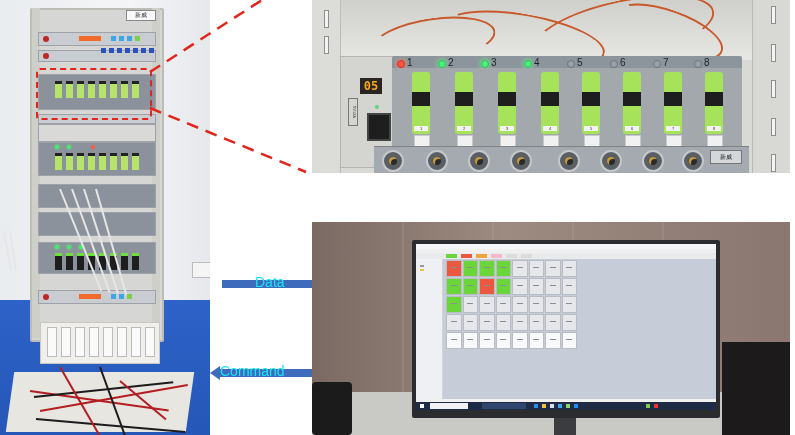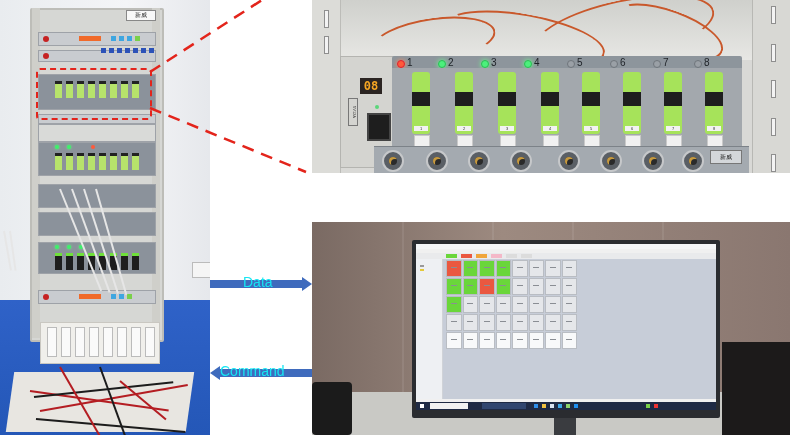--- a/index.html
+++ b/index.html
@@ -236,21 +236,21 @@
     <div class="abs rail-slot" style="left:18px;top:118px"></div>
     <div class="abs rail-slot" style="left:18px;top:154px"></div>
   </div>
 
   <div class="abs wire-arc" style="left:60px;top:18px;width:120px;height:40px;transform:rotate(-8deg)"></div>
   <div class="abs wire-arc" style="left:130px;top:14px;width:160px;height:46px;transform:rotate(10deg)"></div>
   <div class="abs wire-arc" style="left:220px;top:0px;width:180px;height:56px;transform:rotate(-12deg)"></div>
   <div class="abs wire-arc" style="left:300px;top:10px;width:110px;height:40px;transform:rotate(20deg)"></div>
 
   <div class="abs ctrl-panel"></div>
-  <div class="abs seg-disp">08</div>
+  <div class="abs seg-disp">05</div>
   <div class="abs volt-label">5V12A</div>
   <div class="abs power-led"></div>
   <div class="abs power-sw"></div>
 
   <div class="abs chan-bar">
     <span class="chan-led red" style="left:5px"></span>
     <span class="chan-num" style="left:15px">1</span>
     <span class="chan-led green" style="left:46px"></span>
     <span class="chan-num" style="left:56px">2</span>
     <span class="chan-led green" style="left:89px"></span>
@@ -315,21 +315,21 @@
   <span class="aviation" style="left:114px"></span>
   <span class="aviation" style="left:156px"></span>
   <span class="aviation" style="left:198px"></span>
   <span class="aviation" style="left:246px"></span>
   <span class="aviation" style="left:288px"></span>
   <span class="aviation" style="left:330px"></span>
   <span class="aviation" style="left:370px"></span>
   <div class="abs brand-plate">新威</div>
 </div>
 
-<div class="abs arrow" style="left:210px;top:277px;width:110px">
+<div class="abs arrow" style="left:222px;top:277px;width:110px">
   <div class="shaft" style="left:0;width:92px"></div>
   <div class="head" style="left:92px;border-left:10px solid #3f6bbd"></div>
   <span class="arrow-label" style="left:33px">Data</span>
 </div>
 <div class="abs arrow" style="left:210px;top:366px;width:102px">
   <div class="head" style="left:0;border-right:10px solid #3f6bbd"></div>
   <div class="shaft" style="left:10px;width:92px"></div>
   <span class="arrow-label" style="left:10px">Command</span>
 </div>
 

